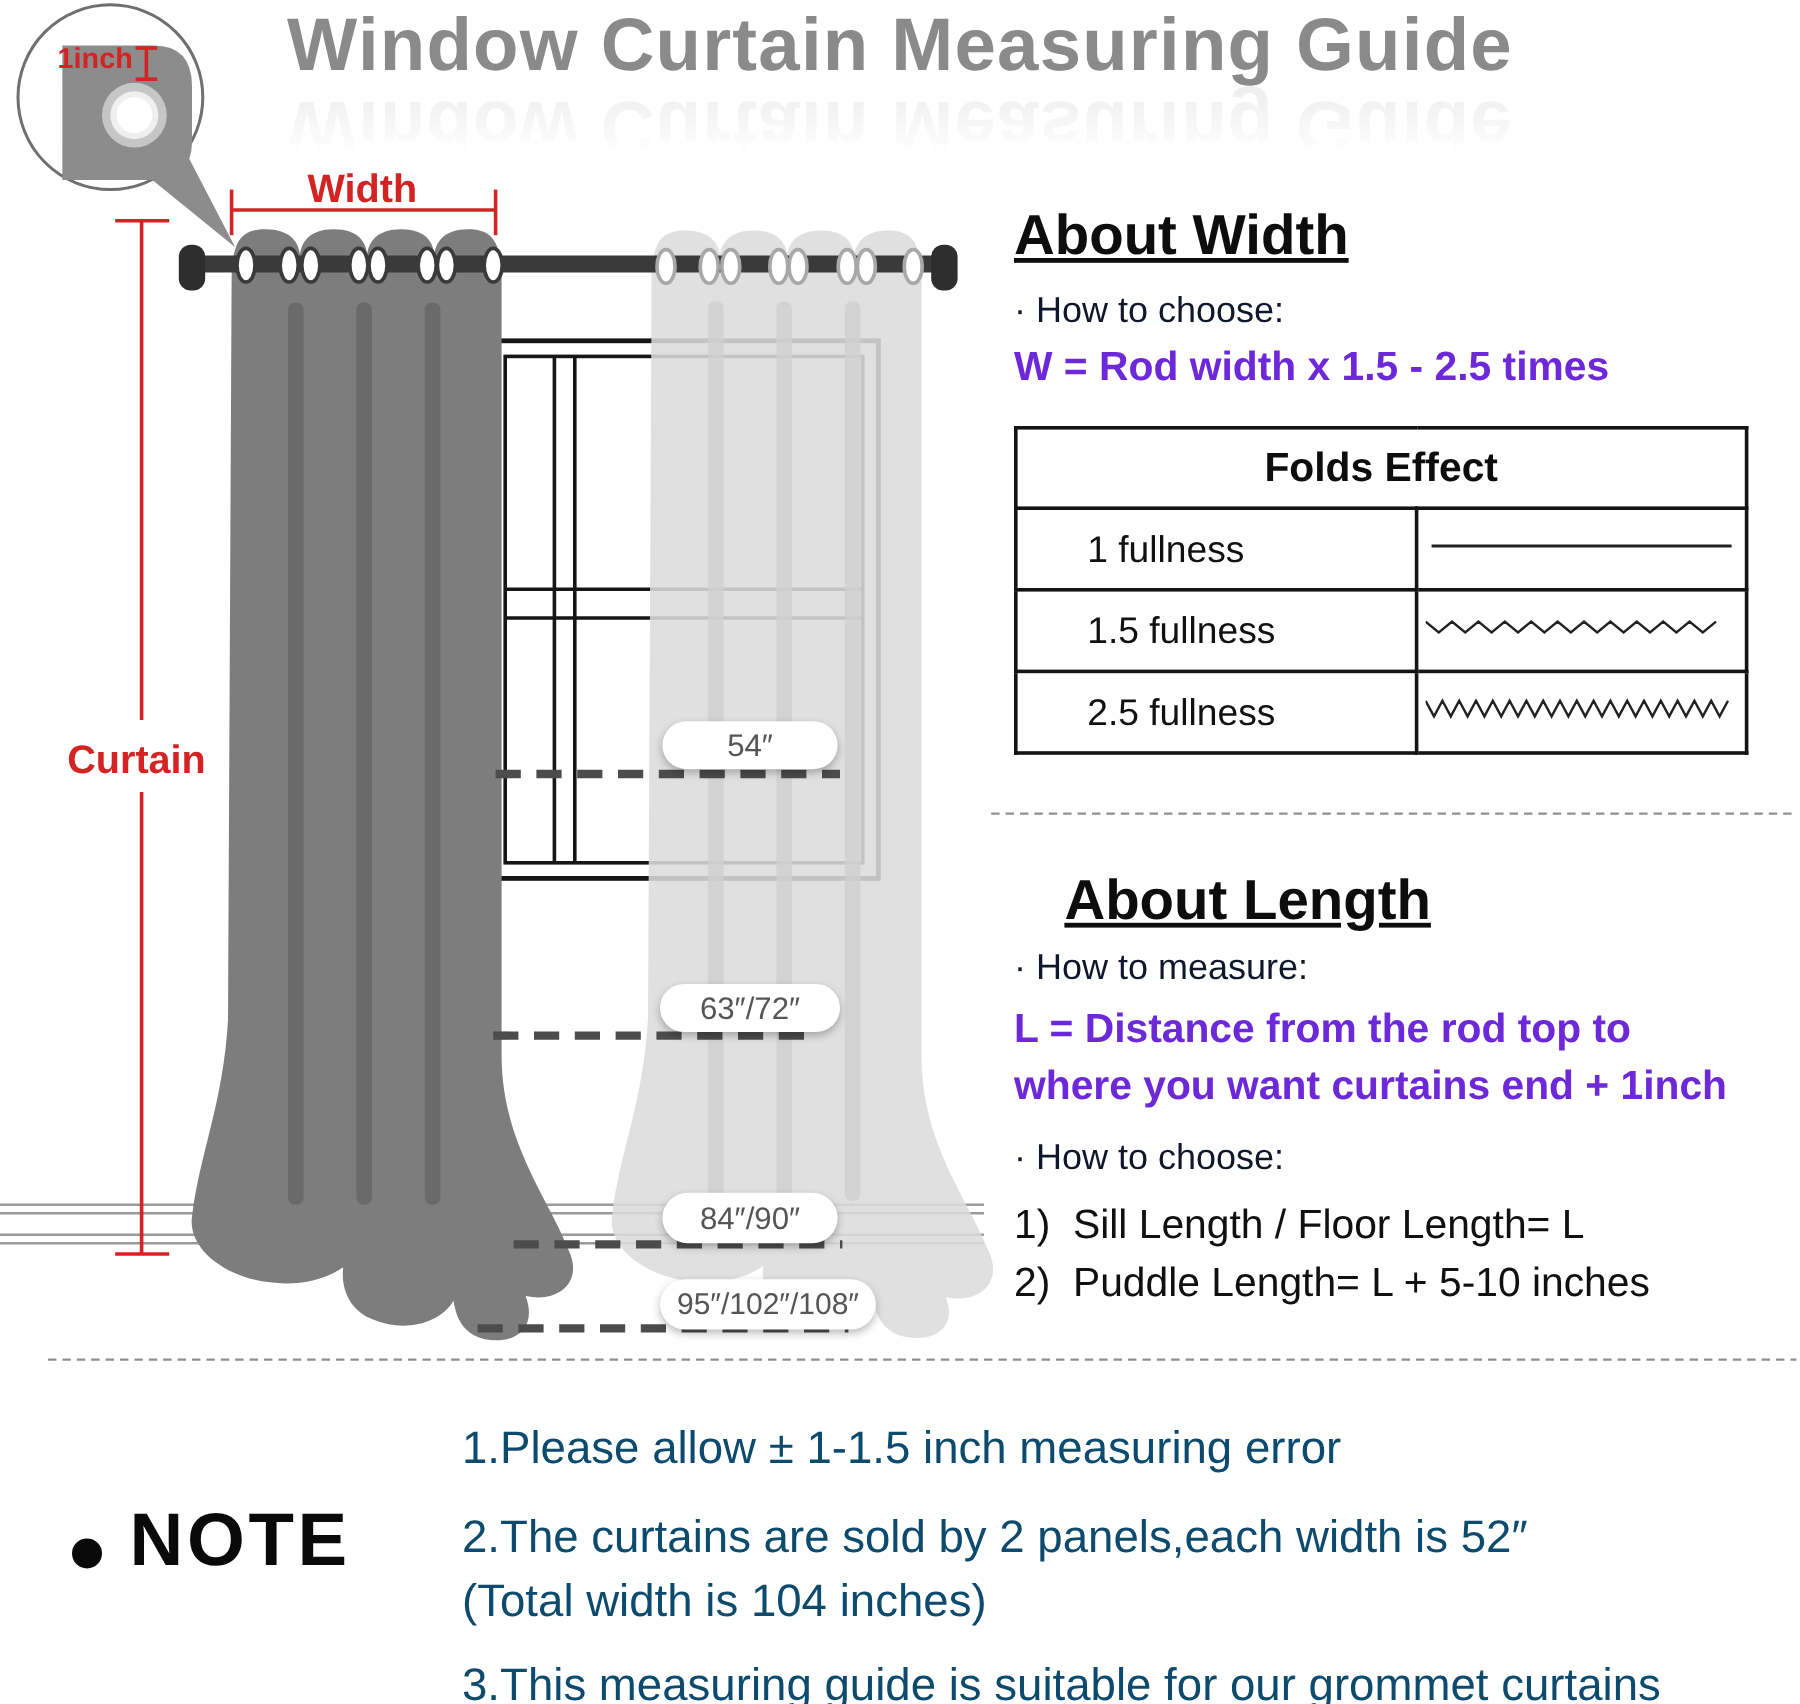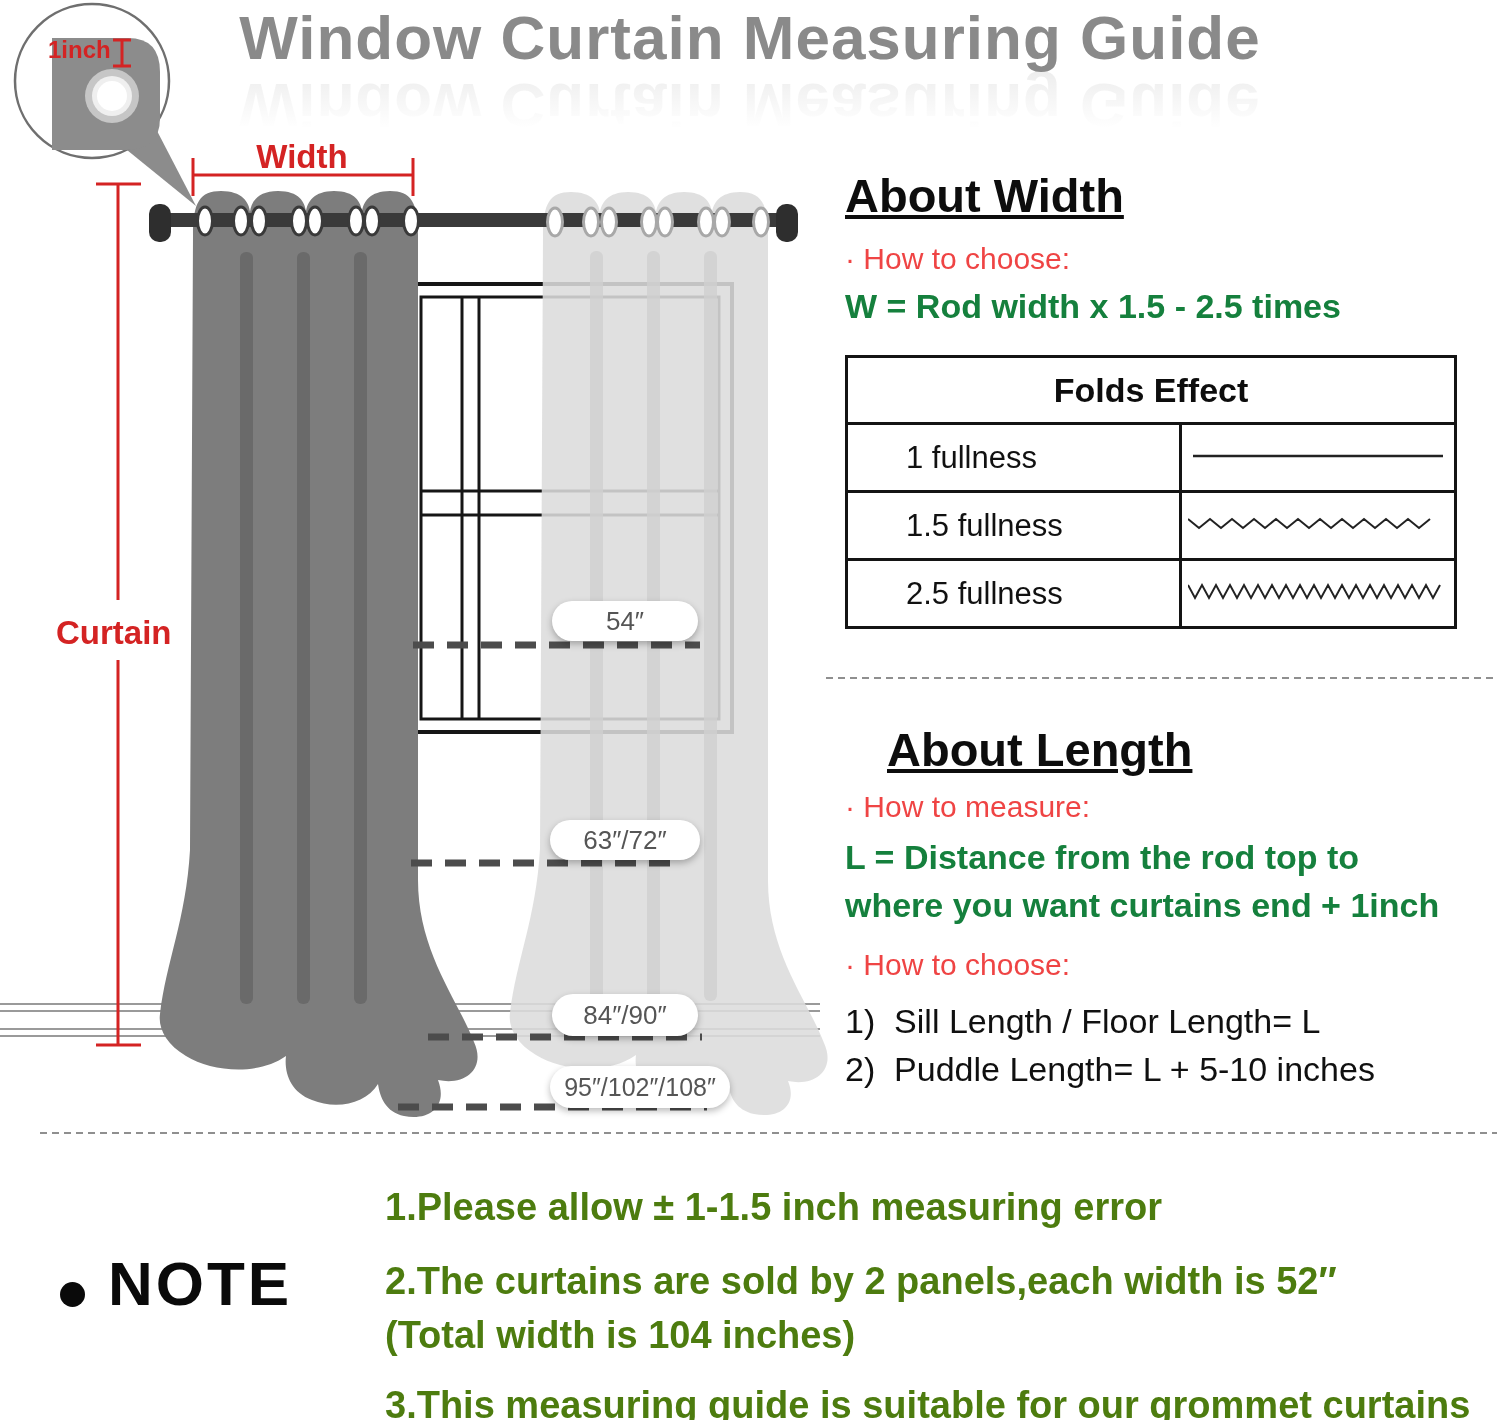--- a/index.html
+++ b/index.html
@@ -39,43 +39,43 @@
   }
   .pill-54  { left:552px; top:601px;  width:146px; height:40px; line-height:40px; font-size:26px; }
   .pill-63  { left:550px; top:820px;  width:150px; height:40px; line-height:40px; font-size:26px; }
   .pill-84  { left:552px; top:994px;  width:146px; height:42px; line-height:42px; font-size:26px; }
   .pill-95  { left:550px; top:1066px; width:180px; height:42px; line-height:42px; font-size:25px; }
 
   
   .section-heading { font-size:47px; font-weight:bold; color:#0d0d0d; white-space:nowrap;text-decoration:underline; }
   .aw-heading { left:845px; top:168px; }
   .al-heading { left:845px; top:722px;margin-left:42px; }
-  .bullet-line { font-size:30px; color:#ef4444; white-space:nowrap; }
+  .bullet-line { font-size:30px; color:#0f172a; white-space:nowrap; }
   .aw-choose { left:845px; top:242px; }
   .al-measure{ left:845px; top:790px; }
   .al-choose { left:845px; top:948px; }
-  .formula { font-size:34px; font-weight:600; color:#15803d; white-space:nowrap; }
+  .formula { font-size:34px; font-weight:600; color:#6d28d9; white-space:nowrap; }
   .aw-formula { left:845px; top:287px; }
   .al-f1 { left:845px; top:838px; }
   .al-f2 { left:845px; top:886px; }
   .al-opt { font-size:34px; font-weight:500; color:#101010; white-space:pre; }
   .al-o1 { left:845px; top:1002px; }
   .al-o2 { left:845px; top:1050px; }
 
   
   .folds-table { left:845px; top:355px; width:612px; border-collapse:collapse; }
   .folds-table th, .folds-table td { border:3px solid #141414; }
   .folds-table th { height:62px; font-size:34px; font-weight:bold; color:#0d0d0d; }
   .folds-table td.lbl { width:278px; height:63px; font-size:31px; color:#111; padding-left:58px; }
   .folds-table td.fx  { text-align:center; vertical-align:middle; }
 
   
   .note-dot { left:60px; top:1282px; width:25px; height:25px; border-radius:50%; background:#0a0a0a; }
   .note-heading { left:108px; top:1248px; font-size:62px; font-weight:800; letter-spacing:3px; color:#0a0a0a; }
-  .note-item { left:385px; font-size:38px; font-weight:700; color:#4d7c0f; white-space:nowrap; }
+  .note-item { left:385px; font-size:38px; font-weight:400; color:#0c4a6e; white-space:nowrap; }
   .ni-1 { top:1186px; }
   .ni-2 { top:1260px; }
   .ni-2b{ top:1314px; }
   .ni-3 { top:1384px; }
 </style>
 </head>
 <body>
 
 <div class="canvas">
 

